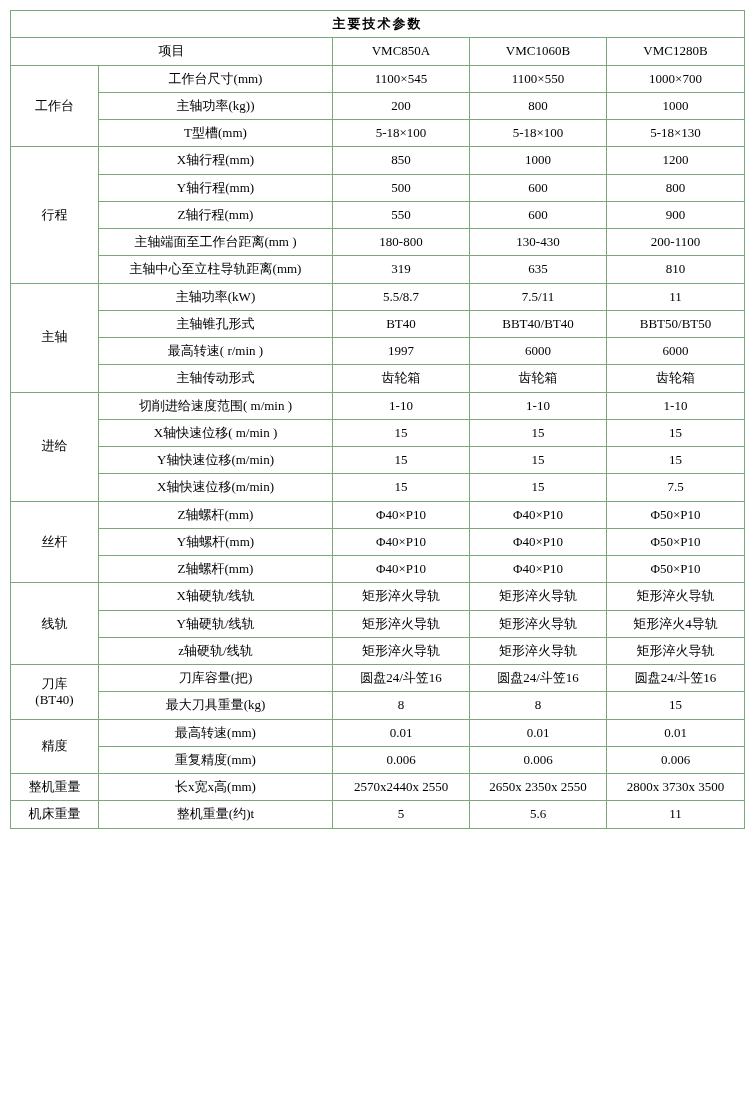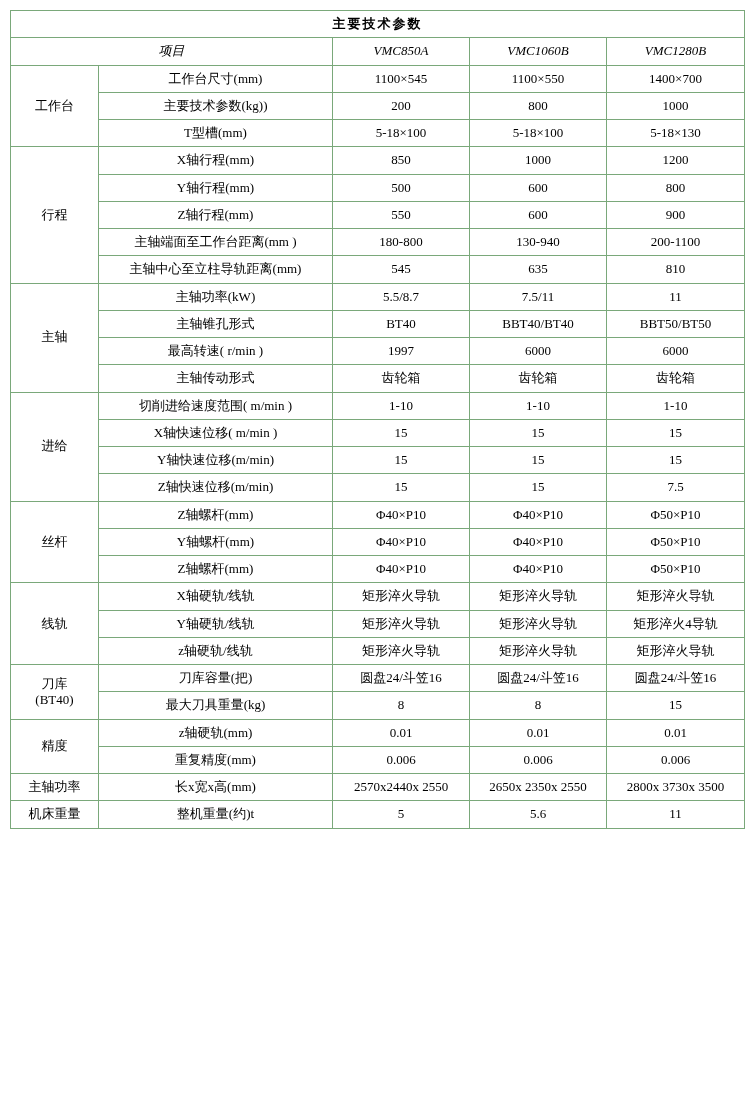--- a/index.html
+++ b/index.html
@@ -42,21 +42,20 @@
   }
   td.group-cell {
     font-size: 14px;
   }
   td.item-cell {
     font-size: 13.5px;
     text-align: center;
   }
   td.head-cell {
     font-size: 13.5px;
-    font-style: italic;
   }
   td.val-cell {
     font-size: 13px;
   }
 </style>
 </head>
 <body>
 
 <div id="sheet">
   <table class="spec">
@@ -75,24 +74,24 @@
         <td class="head-cell" colspan="2">项目</td>
         <td class="head-cell">VMC850A</td>
         <td class="head-cell">VMC1060B</td>
         <td class="head-cell">VMC1280B</td>
       </tr>
     <tr>
           <td class="group-cell" rowspan="3">工作台</td>
           <td class="item-cell">工作台尺寸(mm)</td>
           <td class="val-cell">1100×545</td>
           <td class="val-cell">1100×550</td>
-          <td class="val-cell">1400×700</td>
-        </tr>
-        <tr>
-          <td class="item-cell">主要技术参数(kg))</td>
+          <td class="val-cell">1000×700</td>
+        </tr>
+        <tr>
+          <td class="item-cell">主轴功率(kg))</td>
           <td class="val-cell">200</td>
           <td class="val-cell">800</td>
           <td class="val-cell">1000</td>
         </tr>
         <tr>
           <td class="item-cell">T型槽(mm)</td>
           <td class="val-cell">5-18×100</td>
           <td class="val-cell">5-18×100</td>
           <td class="val-cell">5-18×130</td>
         </tr>
@@ -111,26 +110,26 @@
         </tr>
         <tr>
           <td class="item-cell">Z轴行程(mm)</td>
           <td class="val-cell">550</td>
           <td class="val-cell">600</td>
           <td class="val-cell">900</td>
         </tr>
         <tr>
           <td class="item-cell">主轴端面至工作台距离(mm )</td>
           <td class="val-cell">180-800</td>
-          <td class="val-cell">130-940</td>
+          <td class="val-cell">130-430</td>
           <td class="val-cell">200-1100</td>
         </tr>
         <tr>
           <td class="item-cell">主轴中心至立柱导轨距离(mm)</td>
-          <td class="val-cell">545</td>
+          <td class="val-cell">319</td>
           <td class="val-cell">635</td>
           <td class="val-cell">810</td>
         </tr>
         <tr>
           <td class="group-cell" rowspan="4">主轴</td>
           <td class="item-cell">主轴功率(kW)</td>
           <td class="val-cell">5.5/8.7</td>
           <td class="val-cell">7.5/11</td>
           <td class="val-cell">11</td>
         </tr>
@@ -165,21 +164,21 @@
           <td class="val-cell">15</td>
           <td class="val-cell">15</td>
         </tr>
         <tr>
           <td class="item-cell">Y轴快速位移(m/min)</td>
           <td class="val-cell">15</td>
           <td class="val-cell">15</td>
           <td class="val-cell">15</td>
         </tr>
         <tr>
-          <td class="item-cell">Z轴快速位移(m/min)</td>
+          <td class="item-cell">X轴快速位移(m/min)</td>
           <td class="val-cell">15</td>
           <td class="val-cell">15</td>
           <td class="val-cell">7.5</td>
         </tr>
         <tr>
           <td class="group-cell" rowspan="3">丝杆</td>
           <td class="item-cell">Z轴螺杆(mm)</td>
           <td class="val-cell">Φ40×P10</td>
           <td class="val-cell">Φ40×P10</td>
           <td class="val-cell">Φ50×P10</td>
@@ -223,33 +222,33 @@
           <td class="val-cell">圆盘24/斗笠16</td>
         </tr>
         <tr>
           <td class="item-cell">最大刀具重量(kg)</td>
           <td class="val-cell">8</td>
           <td class="val-cell">8</td>
           <td class="val-cell">15</td>
         </tr>
         <tr>
           <td class="group-cell" rowspan="2">精度</td>
-          <td class="item-cell">z轴硬轨(mm)</td>
+          <td class="item-cell">最高转速(mm)</td>
           <td class="val-cell">0.01</td>
           <td class="val-cell">0.01</td>
           <td class="val-cell">0.01</td>
         </tr>
         <tr>
           <td class="item-cell">重复精度(mm)</td>
           <td class="val-cell">0.006</td>
           <td class="val-cell">0.006</td>
           <td class="val-cell">0.006</td>
         </tr>
         <tr>
-          <td class="group-cell" rowspan="1" colspan="1">主轴功率</td>
+          <td class="group-cell" rowspan="1" colspan="1">整机重量</td>
           <td class="item-cell">长x宽x高(mm)</td>
           <td class="val-cell">2570x2440x 2550</td>
           <td class="val-cell">2650x 2350x 2550</td>
           <td class="val-cell">2800x 3730x 3500</td>
         </tr>
         <tr>
           <td class="group-cell" rowspan="1" colspan="1">机床重量</td>
           <td class="item-cell">整机重量(约)t</td>
           <td class="val-cell">5</td>
           <td class="val-cell">5.6</td>

